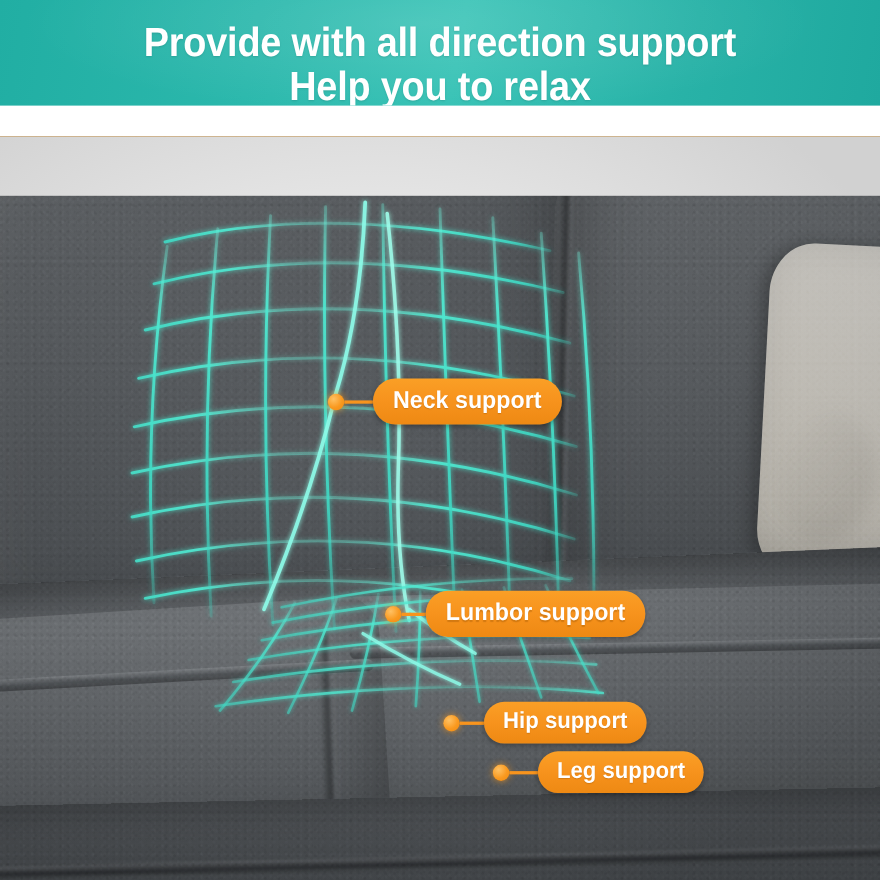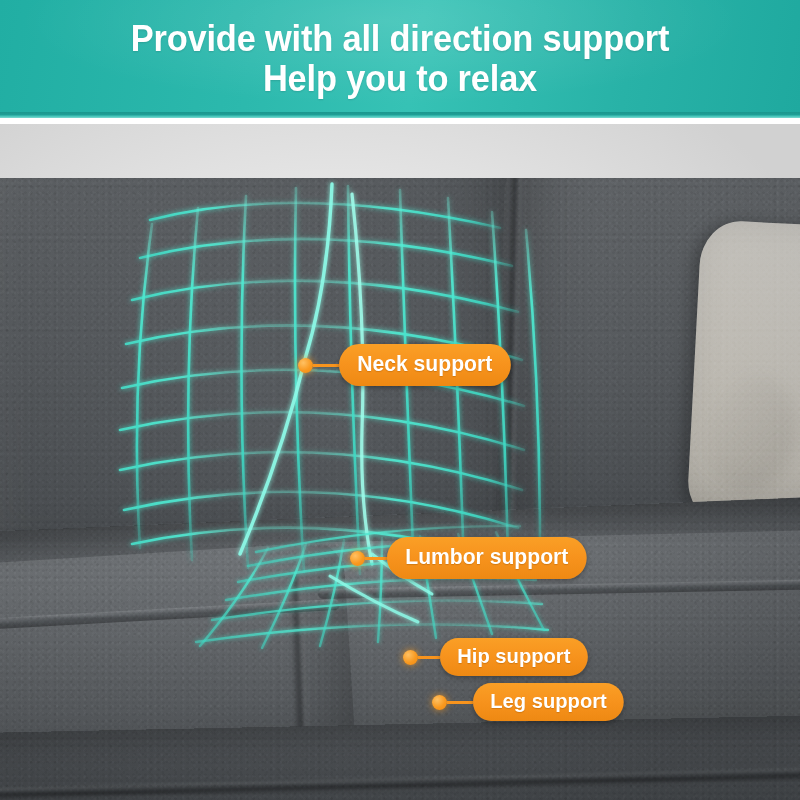--- a/index.html
+++ b/index.html
@@ -19,21 +19,21 @@
     height: 800px;
     background: #ffffff;
     overflow: hidden;
   }
 
   
   #banner {
     position: absolute;
     left: 0; top: 0;
     width: 800px;
-    height: 118px;
+    height: 96px;
     background: linear-gradient(100deg, #21aea3 0%, #2cb9ad 32%, #36c2b5 52%, #28b2a7 78%, #1fa99f 100%);
     overflow: hidden;
   }
   #banner-sheen {
     position: absolute;
     left: 0; top: 0; width: 800px; height: 118px;
     background: radial-gradient(ellipse 520px 120px at 48% 18%, rgba(255,255,255,0.13), rgba(255,255,255,0) 70%);
     pointer-events: none;
   }
   #banner-underline {
@@ -248,21 +248,21 @@
   #callout-neck   .callout-pill { font-size: 22px; padding: 7px 19px 9px 19px; }
 
   #callout-lumbor { left: 350px; top: 413px; }
   #callout-lumbor .callout-stem { width: 22px; }
   #callout-lumbor .callout-pill { font-size: 22px; padding: 7px 19px 9px 19px; }
 
   #callout-hip    { left: 403px; top: 514px; }
   #callout-hip    .callout-stem { width: 22px; }
   #callout-hip    .callout-pill { font-size: 21px; padding: 6px 18px 8px 18px; }
 
-  #callout-leg    { left: 432px; top: 559px; }
+  #callout-leg    { left: 448px; top: 559px; }
   #callout-leg    .callout-stem { width: 26px; }
   #callout-leg    .callout-pill { font-size: 21px; padding: 6px 18px 8px 18px; }
 </style>
 </head>
 <body>
 
 <div id="page">
 
   <div id="banner">
     <div id="banner-sheen"></div>

